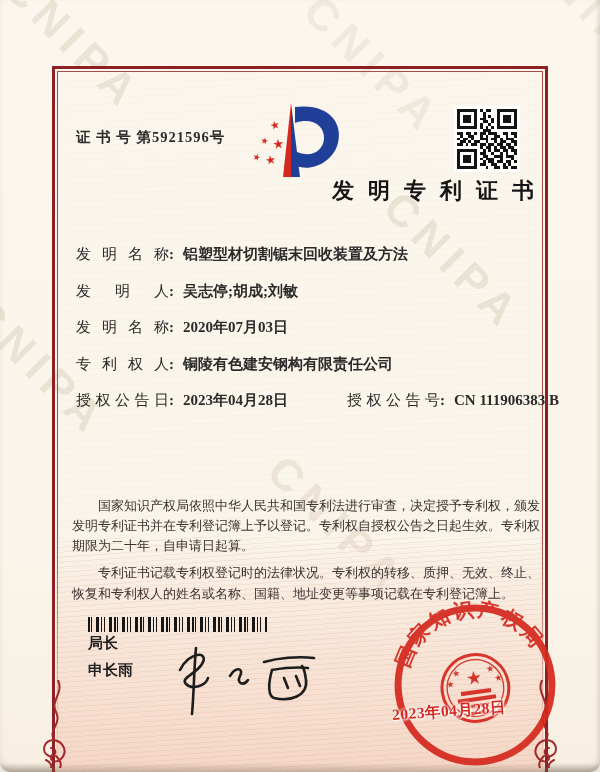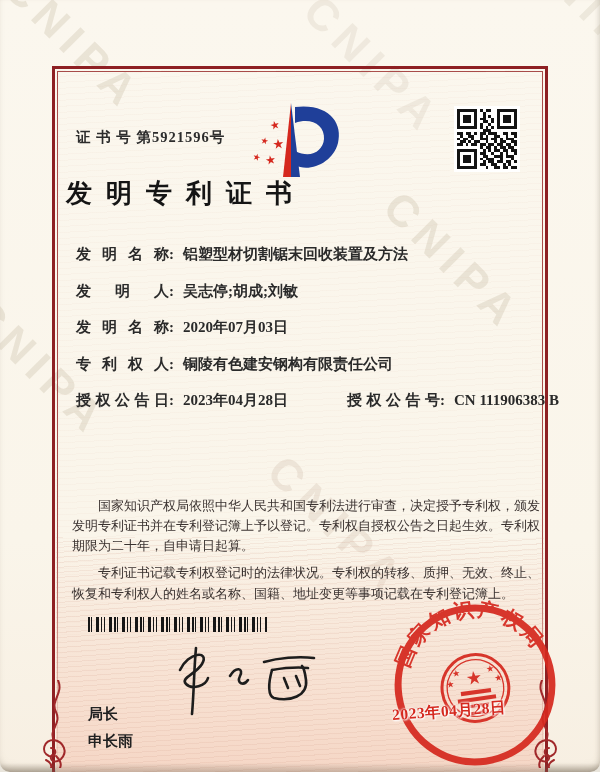--- a/index.html
+++ b/index.html
@@ -44,49 +44,49 @@
     border-radius:0 0 10px 10px;
   }
   
   .cert-no {
     position:absolute; left:76px; top:100px; font-size:14.5px; font-weight:600;
     color:#2c2c2c; letter-spacing:1px;margin-top:28px;
   }
   .logo { position:absolute; left:243px; top:99px; }
   .qr { position:absolute; left:454px; top:106px; width:66px; height:66px; background:#fff; padding:3px; }
   .doc-title {
-    position:absolute; left:52px; right:52px; top:176px; text-align:left;
-    font-size:26px; font-weight:700; color:#151515; letter-spacing:14px; text-indent:14px;
+    position:absolute; left:52px; right:52px; top:176px; text-align:right;
+    font-size:22px; font-weight:700; color:#151515; letter-spacing:14px; text-indent:14px;
   }
   
   .fields { position:absolute; left:76px; top:245px; right:58px; color:#2a2a2a; }
   .frow { font-size:15px; height:21px; margin-bottom:15.5px; white-space:nowrap; }
   .flabel {
-    display:inline-block; width:93px; font-weight:700;
+    display:inline-block; width:93px; font-weight:400;
     text-align:justify; text-align-last:justify; vertical-align:bottom;
   }
   .fcolon { font-weight:700; margin-right:9px; }
   .fvalue { font-weight:600; }
   .fvalue-fixed { display:inline-block; width:142px; }
   .flabel2 { margin-left:22px; }
   
   .paras { position:absolute; left:72px; right:60px; top:496px; color:#3a3230; }
   .para { font-size:13px; line-height:1.55; text-indent:2em; font-weight:500; }
   .para + .para { margin-top:7px; }
   
   .barcode {
     position:absolute; left:88px; top:617px; width:179px; height:15px;
     background-image:repeating-linear-gradient(90deg,
       #161616 0 2px, transparent 2px 3px, #161616 3px 4px, transparent 4px 8px,
       #161616 8px 11px, transparent 11px 13px, #161616 13px 14px, transparent 14px 16px,
       #161616 16px 17px, transparent 17px 21px, #161616 21px 24px, transparent 24px 26px);
   }
   
   .director {
-    position:absolute; left:88px; top:700px;
+    position:absolute; left:88px; top:629px;
     font-family:"Liberation Sans", sans-serif; font-size:15px; font-weight:700;
     color:#222; line-height:27px;
   }
   .signature { position:absolute; left:152px; top:640px; }
   
   .seal { position:absolute; left:389px; top:599px; width:172px; height:172px; z-index:5; }
   .seal-date {
     position:absolute; left:392px; top:701px; z-index:6;
     font-size:15.5px; font-weight:700; color:#d5291f; letter-spacing:.5px;
     transform:rotate(-4deg);

